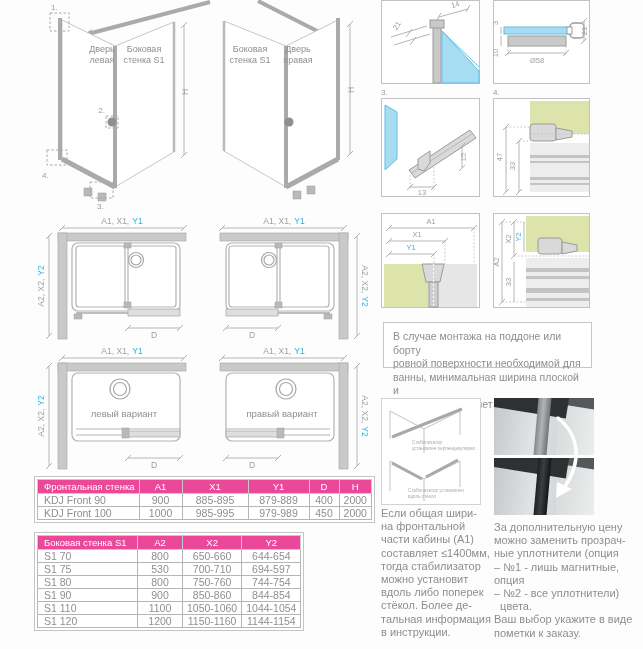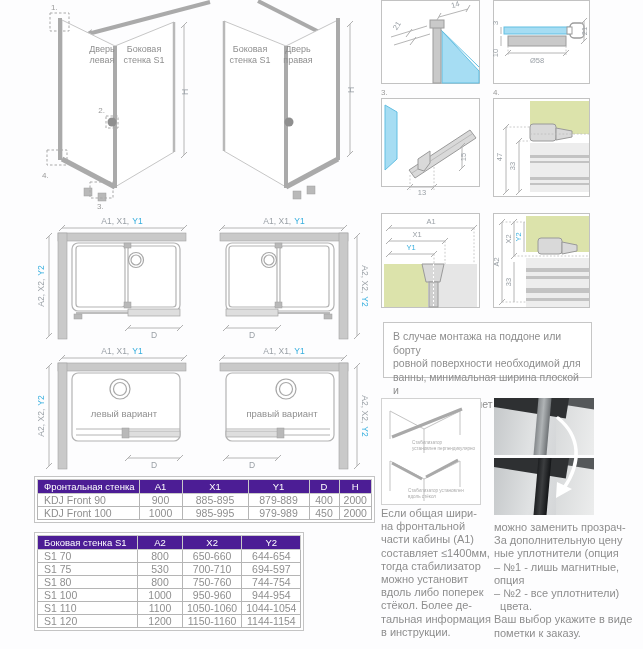--- a/index.html
+++ b/index.html
@@ -44,32 +44,32 @@
   .dashthin{stroke:#bdbdbd;stroke-width:.8;fill:none;stroke-dasharray:1.8 1.8;}
   .whitedash{stroke:#ffffff;stroke-width:1;fill:none;stroke-dasharray:2 2;}
   .sketch{stroke:#c3c3c3;stroke-width:1;fill:none;}
   .sketchbar{stroke:#a9a9a9;stroke-width:3;fill:none;}
   .microtxt{fill:#ababab;font-size:4.6px;}
 
   
   .panel{position:absolute;background:#ffffff;border:1px solid #c2c2c2;box-sizing:border-box;}
   .panel-label{position:absolute;font-size:8px;color:#9a9a9a;}
   .notebox{
-    position:absolute;left:383px;top:322px;width:209px;height:56px;box-sizing:border-box;
+    position:absolute;left:383px;top:322px;width:209px;height:46px;box-sizing:border-box;
     border:1px solid #c6c6c6;background:#fff;padding:7px 9px;
     font-size:10.5px;line-height:13.5px;color:#8e8e8e;
   }
   .textblock{position:absolute;font-size:11px;line-height:13.2px;color:#8e8e8e;}
   .textblock div{white-space:pre;}
 
   
   .table-wrap{position:absolute;border:1px solid #c4c4c4;background:#fff;padding:2px;}
   table{border-collapse:collapse;table-layout:fixed;}
   th{
-    background:#4c1d95;color:#ffffff;font-weight:normal;font-size:9.5px;
+    background:#ec4899;color:#ffffff;font-weight:normal;font-size:9.5px;
     height:13px;padding:0 4px;border:1px solid #c9c9c9;text-align:center;overflow:hidden;white-space:nowrap;
   }
   td{
     background:#ffffff;color:#8f8f8f;font-size:10.5px;height:12px;
     padding:0 4px;border:1px solid #b5b5b5;text-align:center;overflow:hidden;white-space:nowrap;
   }
   th:first-child,td:first-child{text-align:left;padding-left:6px;}
   .t-front th:nth-child(1){width:83px;} .t-front th:nth-child(2){width:34px;}
   .t-front th:nth-child(3){width:57px;} .t-front th:nth-child(4){width:52px;}
   .t-front th:nth-child(5){width:21px;} .t-front th:nth-child(6){width:22px;}
@@ -288,21 +288,21 @@
     <line class="dim" x1="14" y1="52" x2="72" y2="52"></line>
     <line class="tick" x1="11" y1="55" x2="17" y2="49"></line>
       <line class="tick" x1="69" y1="55" x2="75" y2="49"></line>
     <text class="dimtxt-sm" x="43" y="62" text-anchor="middle">Ø58</text>
   </svg>
 </div>
 
 <div class="panel-label" style="left:381px;top:88px">3.</div>
 <div class="panel-label" style="left:493px;top:88px">4.</div>
 
-<div class="panel" style="left:381px;top:98px;width:99px;height:89px">
+<div class="panel" style="left:381px;top:98px;width:99px;height:99px">
   <svg width="97" height="97" viewBox="0 0 97 97">
     <polygon class="glassblue" points="3,6 15,13 15,60 3,71"></polygon>
     <polygon class="metal2" points="27,71 88,31 94,39 33,79"></polygon>
     <line x1="30" y1="74" x2="90" y2="35" stroke="#b9b9b9" stroke-width="1"></line>
     <polygon class="metal2" points="36,60 48,52 48,64 42,72 36,70"></polygon>
     <line class="dim" x1="80" y1="47" x2="80" y2="69"></line>
     <line class="tick" x1="77" y1="50" x2="83" y2="44"></line>
       <line class="tick" x1="77" y1="72" x2="83" y2="66"></line>
     <text class="dimtxt-sm" transform="translate(84,58) rotate(-90)" text-anchor="middle">15</text>
     <line class="dashthin" x1="28" y1="76" x2="28" y2="91"></line>
@@ -495,24 +495,24 @@
           <td>700-710</td>
           <td>694-597</td>
         </tr>
         <tr>
           <td>S1 80</td>
           <td>800</td>
           <td>750-760</td>
           <td>744-754</td>
         </tr>
         <tr>
-          <td>S1 100</td>
-          <td>1000</td>
-          <td>950-960</td>
-          <td>944-954</td>
+          <td>S1 90</td>
+          <td>900</td>
+          <td>850-860</td>
+          <td>844-854</td>
         </tr>
         <tr>
           <td>S1 110</td>
           <td>1100</td>
           <td>1050-1060</td>
           <td>1044-1054</td>
         </tr>
         <tr>
           <td>S1 120</td>
           <td>1200</td>
@@ -529,22 +529,22 @@
     <div>части кабины (А1)</div>
     <div>составляет ≤1400мм,</div>
     <div>тогда стабилизатор</div>
     <div>можно установит</div>
     <div>вдоль либо поперек</div>
     <div>стёкол. Более де-</div>
     <div>тальная информация</div>
     <div>в инструкции.</div>
   </div>
 <div class="textblock" style="left:494px;top:521px;width:149px">
+    <div>За дополнительную цену</div>
     <div>можно заменить прозрач-</div>
-    <div>За дополнительную цену</div>
     <div>ные уплотнители (опция</div>
     <div>– №1 - лишь магнитные,</div>
     <div>опция</div>
     <div>– №2 - все уплотнители)</div>
     <div>  цвета.</div>
     <div>Ваш выбор укажите в виде</div>
     <div>пометки к заказу.</div>
   </div>
 
 </body></html>

